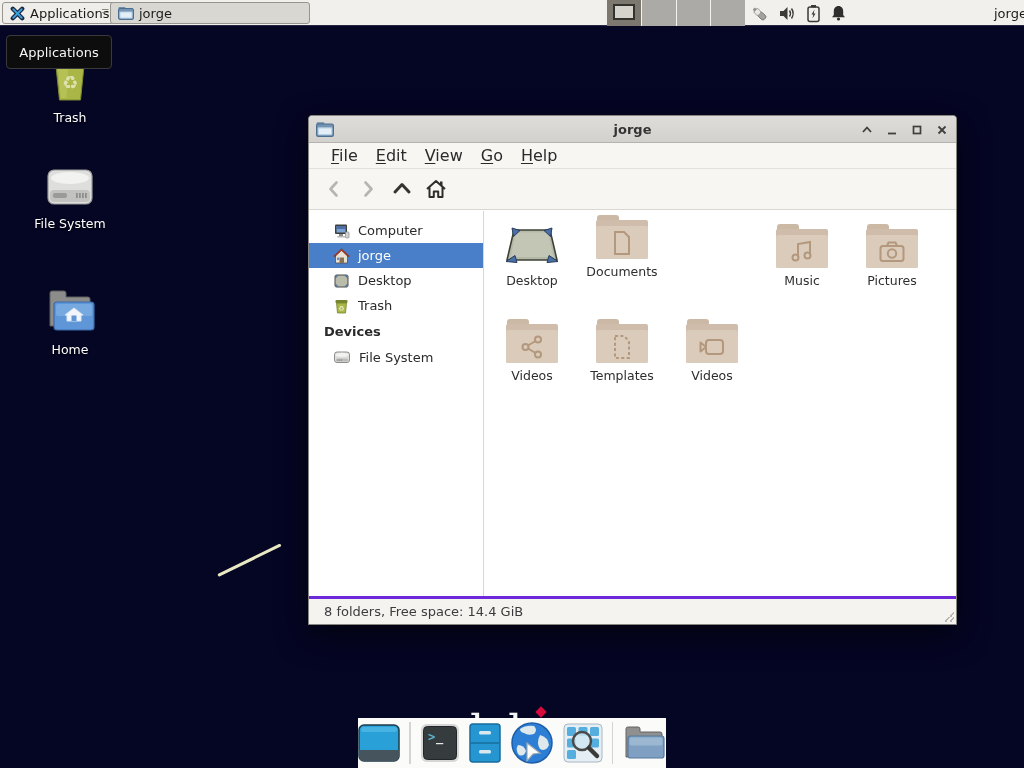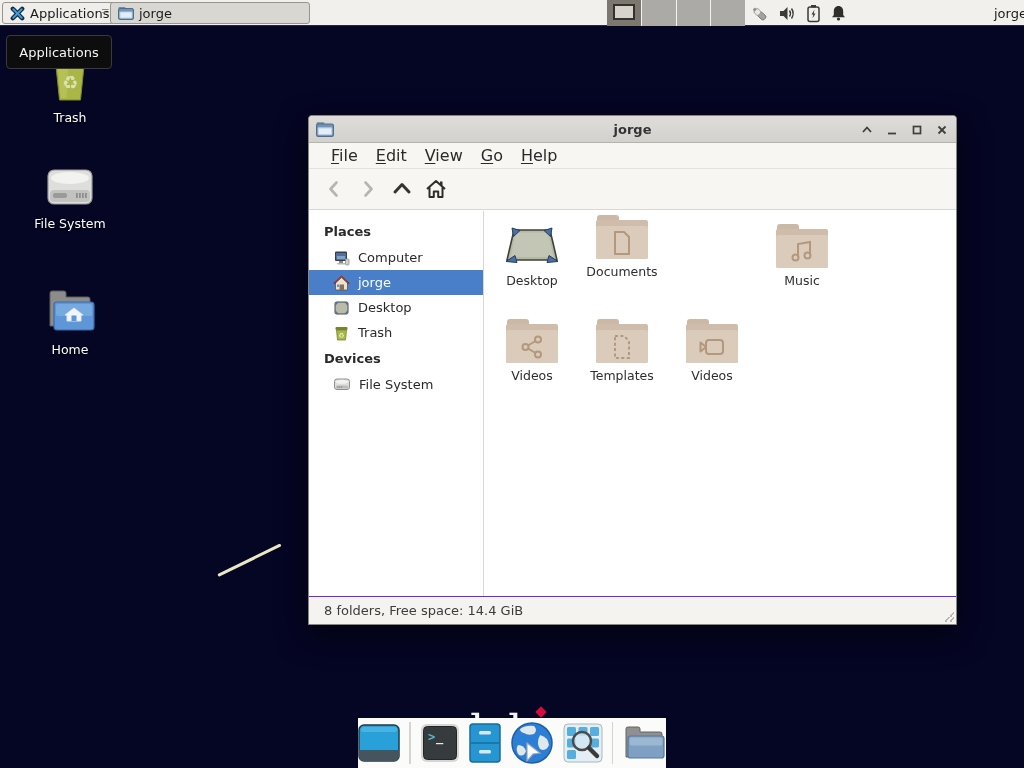--- a/index.html
+++ b/index.html
@@ -59,21 +59,21 @@
   .side-row.selected { background:#497fc8; color:#fff; }
   #filegrid { position:relative; flex:1; background:#fff; }
   .file-cell { position:absolute; width:86px; display:flex; flex-direction:column; align-items:center; }
   .file-label { margin-top:5px; font-size:12.5px; color:#2e2e2e; }
   .folder-ico { position:relative; width:52px; height:44px; }
   .folder-tab { position:absolute; left:1px; top:0; width:22px; height:12px; background:#cbb8a5; border-radius:3px 3px 0 0; }
   .folder-back { position:absolute; left:0; top:5px; width:52px; height:39px; background:#cfbcaa; border-radius:2px; }
   .folder-front { position:absolute; left:0; top:11px; width:52px; height:33px; background:#dbcbba; border-radius:2px;
                   display:flex; align-items:center; justify-content:center; }
   #statusbar { position:absolute; left:0; bottom:0; right:0; height:28px; background:#f4f3f0;
-               border-top:1px solid #6d28d9; display:flex; align-items:center; padding-left:15px;
+               border-top:3px solid #6d28d9; display:flex; align-items:center; padding-left:15px;
                font-size:13px; color:#3c3c3c; }
   #resize-grip { position:absolute; right:2px; bottom:2px; width:10px; height:10px;
     background:linear-gradient(135deg,transparent 50%,#b7b6b1 50%,#b7b6b1 60%,transparent 60%,transparent 75%,#b7b6b1 75%,#b7b6b1 85%,transparent 85%); }
 
   
   #debian { position:absolute; left:456px; top:658px; font-family:"DejaVu Serif","Liberation Serif",serif;
             font-size:44px; color:#f4f4f4; letter-spacing:-1px;margin-top:48px; }
   #debian .iwrap { position:relative; }
   #debian .red-dot { position:absolute; left:2px; top:2px; width:8px; height:8px; background:#d70a3c; transform:rotate(45deg); }
 
@@ -297,21 +297,20 @@
           <svg width="16" height="16" viewBox="0 0 16 16">
               <path d="M12.8,5.5 A5.4,5.4 0 1 0 13.4,8.7" fill="none" stroke="#3a3a38" stroke-width="1.7"></path>
               <polygon points="13.8,2.5 13.8,7 9.8,5" fill="#3a3a38"></polygon>
             </svg>
         </span>
       </div>
     </div>
 
     <div id="body">
       <div id="sidebar">
-        <div class="side-header">Places</div>
 
         <div class="side-row">
           <span>
             <svg width="17" height="16" viewBox="0 0 17 16">
                 <rect x="2" y="1.5" width="12" height="9.5" rx="1" fill="#3e3e3c"></rect>
                 <rect x="3.5" y="3" width="9" height="6.5" fill="#7ba2d2"></rect>
                 <rect x="3.5" y="3" width="9" height="3" fill="#4c6fa6"></rect>
                 <rect x="6" y="11" width="4" height="2" fill="#8a8a88"></rect>
                 <rect x="4" y="13" width="8.5" height="1.6" rx="0.8" fill="#b8b8b6"></rect>
                 <rect x="12.5" y="9" width="3.5" height="6" rx="0.8" fill="#d2d2d0" stroke="#8a8a88" stroke-width="0.7"></rect>
@@ -413,20 +412,34 @@
               <svg width="26" height="26" viewBox="0 0 26 26">
                   <path d="M9,18 L9,5 L21,3 L21,16" fill="none" stroke="#b3987e" stroke-width="2"></path>
                   <circle cx="6.5" cy="18.5" r="3" fill="none" stroke="#b3987e" stroke-width="2"></circle>
                   <circle cx="18.5" cy="16.5" r="3" fill="none" stroke="#b3987e" stroke-width="2"></circle>
                 </svg>
             </span>
           </span>
           <span class="file-label">Music</span>
         </div>
 
+        <div class="file-cell" style="left:365px; top:13px;">
+          <span class="folder-ico">
+            <span class="folder-tab"></span>
+              <span class="folder-back"></span>
+            <span class="folder-front">
+              <svg width="28" height="24" viewBox="0 0 28 24">
+                  <rect x="2.5" y="6" width="23" height="15" rx="2.5" fill="none" stroke="#b3987e" stroke-width="2"></rect>
+                  <path d="M9,6 L10.5,2.5 L17.5,2.5 L19,6" fill="none" stroke="#b3987e" stroke-width="2"></path>
+                  <circle cx="14" cy="13.5" r="4.2" fill="none" stroke="#b3987e" stroke-width="2"></circle>
+                </svg>
+            </span>
+          </span>
+          <span class="file-label">Pictures</span>
+        </div>
 
         <div class="file-cell" style="left:5px; top:108px;">
           <span class="folder-ico">
             <span class="folder-tab"></span>
               <span class="folder-back"></span>
             <span class="folder-front">
               <svg width="26" height="26" viewBox="0 0 26 26">
                   <circle cx="6.5" cy="13" r="3" fill="none" stroke="#b3987e" stroke-width="2"></circle>
                   <circle cx="19" cy="5.5" r="3" fill="none" stroke="#b3987e" stroke-width="2"></circle>
                   <circle cx="19" cy="20.5" r="3" fill="none" stroke="#b3987e" stroke-width="2"></circle>

